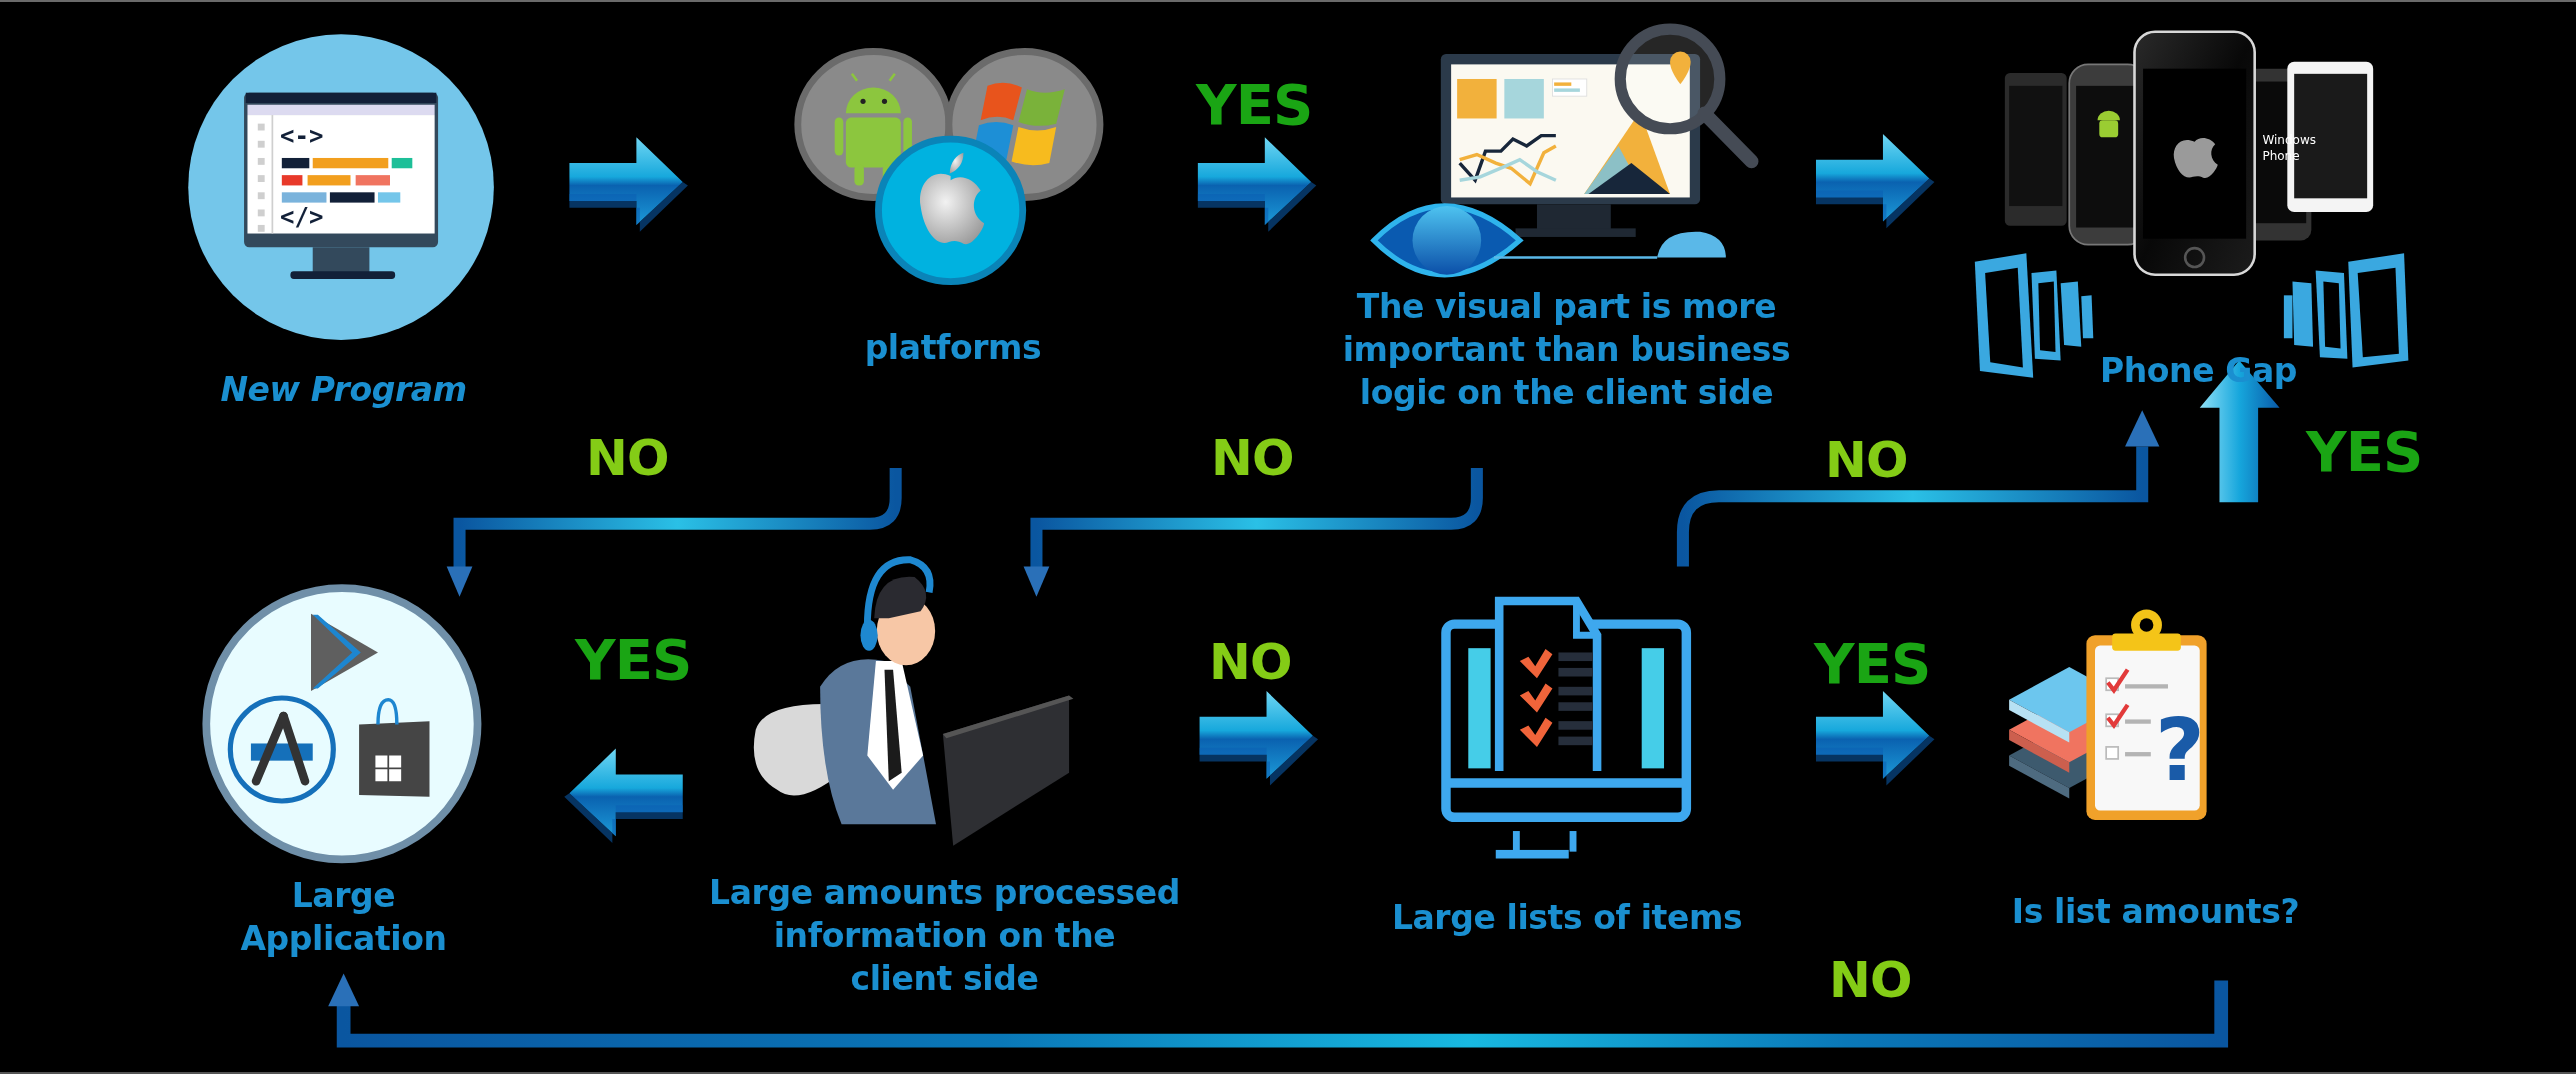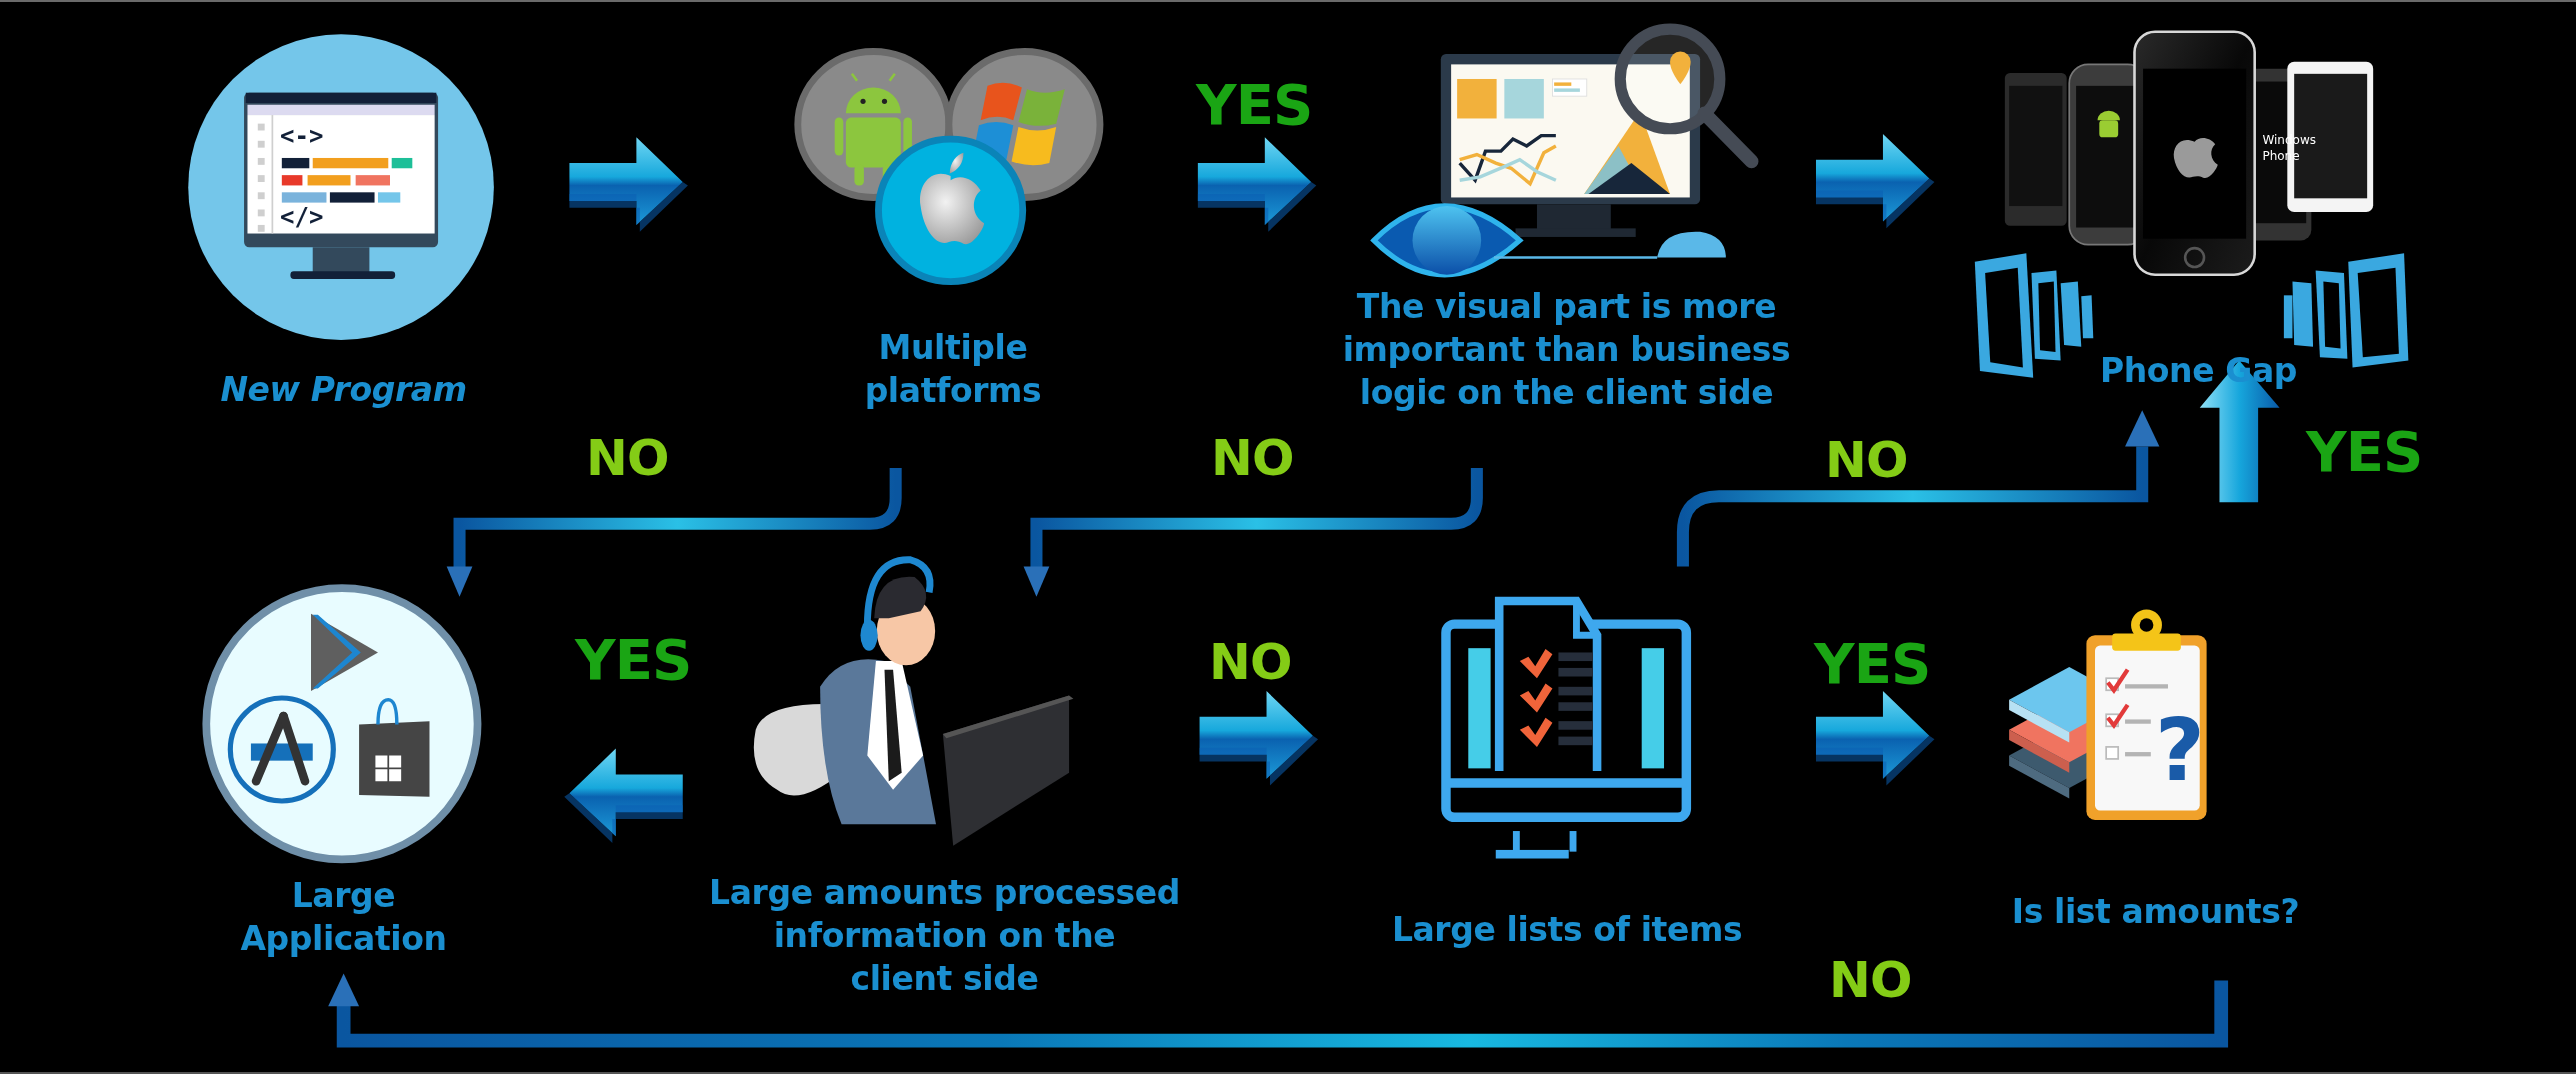--- a/index.html
+++ b/index.html
@@ -313,21 +313,20 @@
       <rect x="2475" y="838" width="30" height="5" fill="#b4b4b4"></rect>
       <rect x="2475" y="876" width="30" height="5" fill="#b4b4b4"></rect>
       <text x="2510" y="908" font-family="DejaVu Sans, sans-serif" font-weight="bold" font-size="100" fill="#1a5ba8">?</text>
     </g>
   </g>
 </svg>
 
 <div class="lbl" style="left:189px; top:368px; width:309px;font-style:italic;">New Program</div>
 
 <div class="lbl" style="left:790px; top:326px; width:326px;">
-  <div>Multiple</div>
   <div>platforms</div>
 </div>
 
 <div class="lbl" style="left:1322px; top:285px; width:489px;">
   <div>The visual part is more</div>
   <div>important than business</div>
   <div>logic on the client side</div>
 </div>
 
 <div class="lbl" style="left:2061px; top:349px; width:275px;">Phone Gap</div>
@@ -336,21 +335,21 @@
   <div>Large</div>
   <div>Application</div>
 </div>
 
 <div class="lbl" style="left:704px; top:871px; width:481px;">
   <div>Large amounts processed</div>
   <div>information on the</div>
   <div>client side</div>
 </div>
 
-<div class="lbl" style="left:1374px; top:896px; width:386px;margin-top:12px;">Large lists of items</div>
+<div class="lbl" style="left:1374px; top:896px; width:386px;">Large lists of items</div>
 
 <div class="lbl" style="left:1984px; top:890px; width:343px;">Is list amounts?</div>
 
 <div class="yes" style="left:1196px; top:72px;">YES</div>
 <div class="no" style="left:586px;  top:429px;">NO</div>
 <div class="no" style="left:1211px; top:429px;">NO</div>
 <div class="no" style="left:1825px; top:431px;">NO</div>
 <div class="yes" style="left:2306px; top:419px;">YES</div>
 <div class="yes" style="left:575px;  top:627px;">YES</div>
 <div class="no" style="left:1209px; top:633px;">NO</div>

